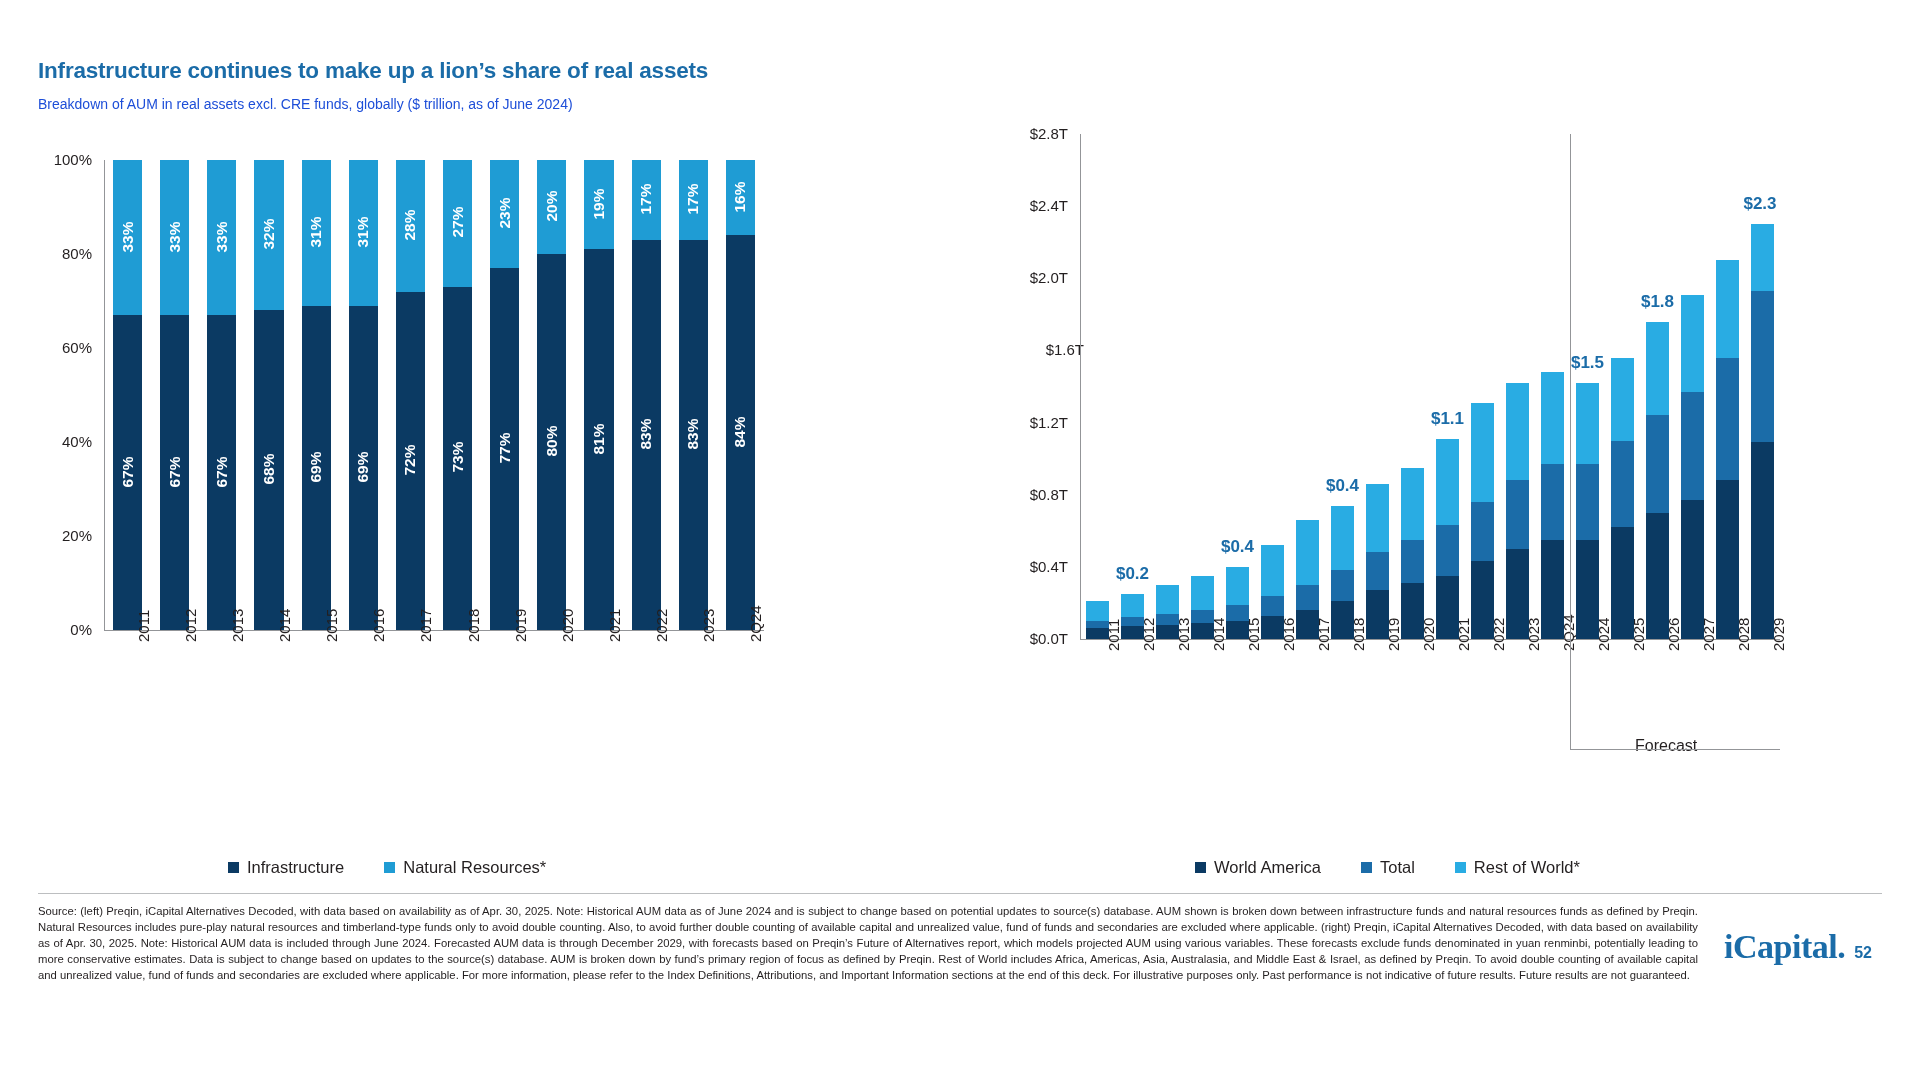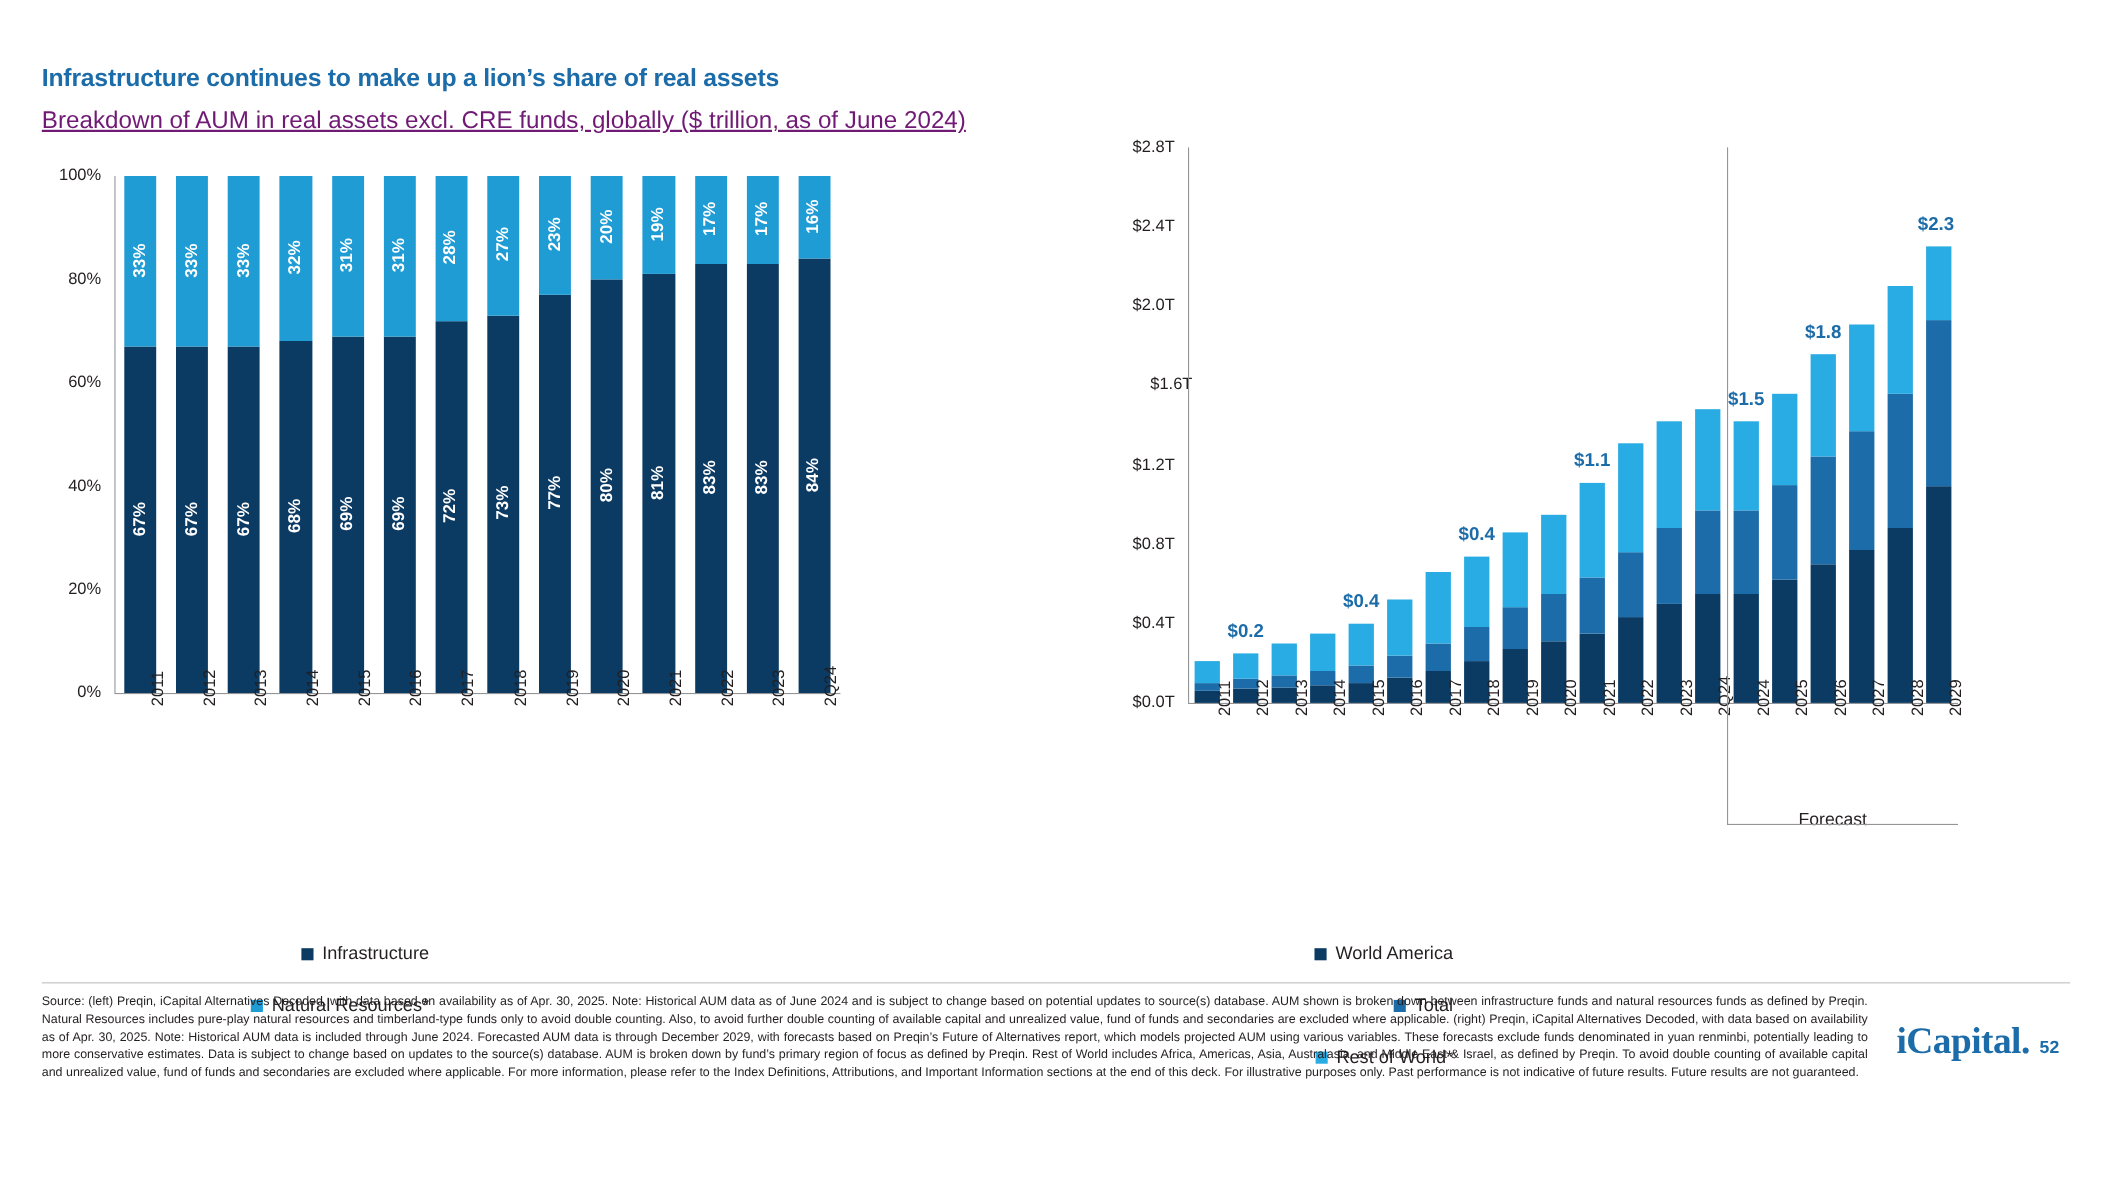--- a/index.html
+++ b/index.html
@@ -23,24 +23,23 @@
 
   .panel-title {
     font-size: 22.5px;
     font-weight: bold;
     color: #1b6ca8;
     letter-spacing: -0.2px;
     white-space: nowrap;
   }
   .panel-sub {
     margin-top: 12px;
-    font-size: 22px;
-    color: #701a75;
-    white-space: nowrap;
-    text-decoration: underline;
+    font-size: 14px;
+    color: #1d4ed8;
+    white-space: nowrap;
   }
 
   
   .chart-area { position: relative; }
   .axis-label {
     position: absolute;
     font-size: 15px;
     color: #231f20;
     text-align: right;
     white-space: nowrap;
@@ -67,25 +66,24 @@
     color: #231f20;
     white-space: nowrap;
     transform-origin: left top;
     transform: rotate(-90deg);
   }
 
   
   .legend {
     position: absolute;
     display: flex;
-    gap: 28px;
+    gap: 40px;
     align-items: flex-end;
     font-size: 16.5px;
     color: #231f20;
-    flex-direction: column;
   }
   .legend-item { display: flex; align-items: center; gap: 8px; white-space: nowrap; }
   .swatch { width: 11px; height: 11px; display: inline-block; }
 
   
   .total-label {
     position: absolute;
     font-size: 17px;
     font-weight: bold;
     color: #1b6ca8;

